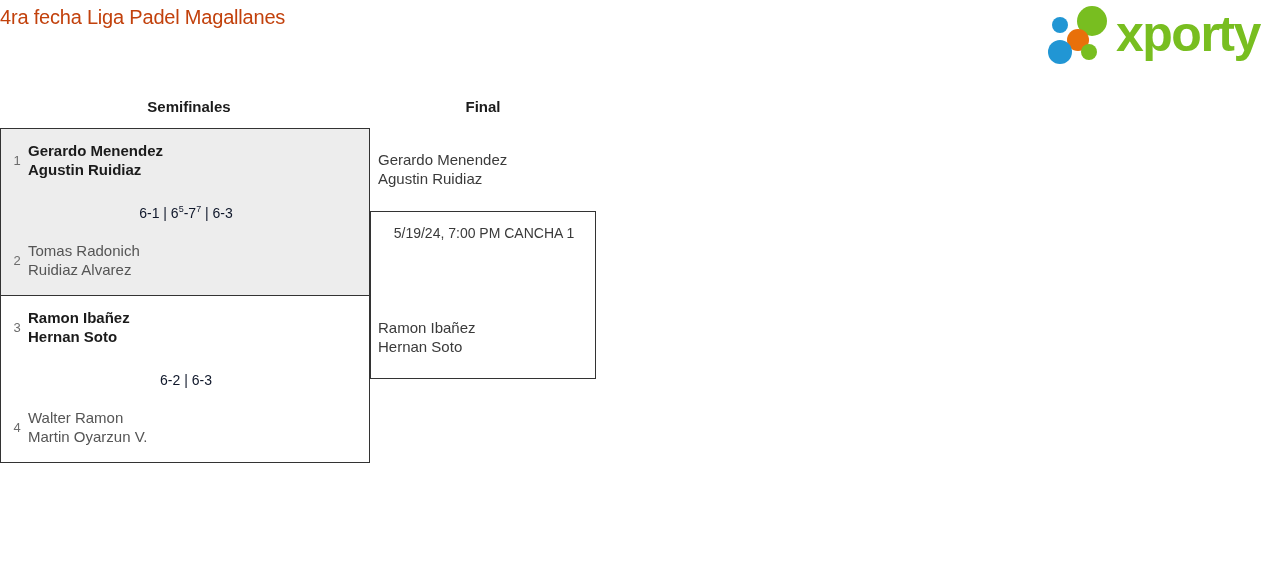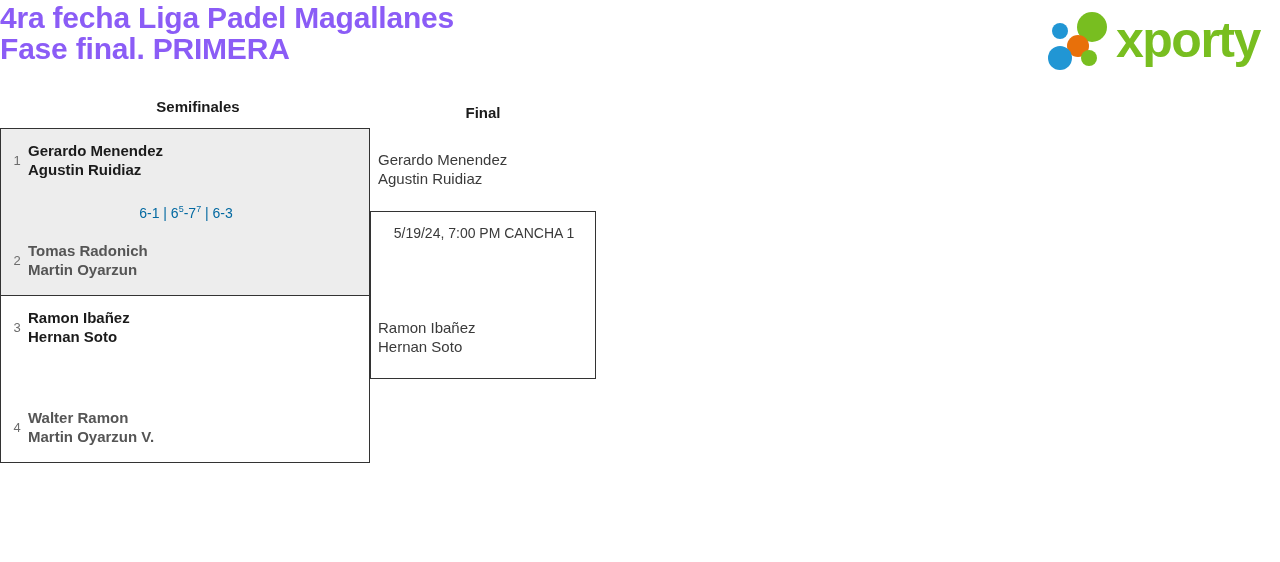--- a/index.html
+++ b/index.html
@@ -21,34 +21,34 @@
     position: absolute;
     left: 0;
     top: 0;
     width: 1280px;
     height: 80px;
   }
   .title-block {
     position: absolute;
     left: 0;
     top: 2px;
-    font-size: 30px;
-    font-weight: bold;
+    font-size: 20px;
+    font-weight: normal;
     line-height: 31px;
     letter-spacing: -0.2px;
-    color: #8b5cf6;
+    color: #c2410c;
     white-space: nowrap;
   }
   .title-line { display: block; }
 
   
   .logo {
     position: absolute;
     left: 1046px;
-    top: 10px;
+    top: 4px;
     width: 228px;
     height: 60px;
   }
   .logo-dots {
     position: absolute;
     left: 0;
     top: 0;
     width: 72px;
     height: 58px;
   }
@@ -71,22 +71,22 @@
 
   
   .round-header {
     position: absolute;
     font-size: 15px;
     font-weight: bold;
     color: #1b1b1b;
     text-align: center;
     white-space: nowrap;
   }
-  .round-header-sf { left: 13px;   top: 98px; width: 370px; }
-  .round-header-f  { left: 370px; top: 104px; width: 226px; text-align: center; }
+  .round-header-sf { left: 4px;   top: 98px; width: 370px; }
+  .round-header-f  { left: 370px; top: 98px; width: 226px; text-align: center; }
 
   
   .match-box {
     position: absolute;
     box-sizing: border-box;
     border: 1px solid #333333;
   }
   .sf1 { left: 0px;   top: 128px; width: 370px; height: 168px; background: #ededed; }
   .sf2 { left: 0px;   top: 295px; width: 370px; height: 168px; background: #ffffff; }
   .final-box { left: 370px; top: 211px; width: 226px; height: 168px; background: #ffffff; }
@@ -109,30 +109,30 @@
     text-align: center;
     flex: 0 0 16px;
   }
   .names {
     font-size: 15px;
     line-height: 19px;
     margin-left: 3px;
   }
   .name-line { display: block; }
   .winner .names { font-weight: bold; color: #1b1b1b; }
-  .loser  .names { font-weight: bold; color: #555555; }
+  .loser  .names { font-weight: normal; color: #555555; }
 
   .score {
     position: absolute;
     left: 0;
     top: 76px;
     width: 370px;
     text-align: center;
     font-size: 14px;
-    color: #0369a1;
+    color: #0f172a;
     white-space: nowrap;
   }
   .score sup {
     font-size: 9px;
     vertical-align: super;
     line-height: 0;
   }
 
   
   .final-team {
@@ -166,21 +166,20 @@
   }
   .conn-h { left: 368px; top: 295px; width: 3px; height: 1px; }
 </style>
 </head>
 <body>
 
 <div class="page-header">
 
   <div class="title-block">
     <span class="title-line">4ra fecha Liga Padel Magallanes</span>
-    <span class="title-line">Fase final. PRIMERA</span>
   </div>
 
   <div class="logo">
     <div class="logo-dots">
       <span class="dot dot-green-lg" style="background: rgb(120, 190, 32);"></span>
       <span class="dot dot-blue-sm" style="background: rgb(33, 150, 212);"></span>
       <span class="dot dot-orange" style="background: rgb(232, 112, 10);"></span>
       <span class="dot dot-blue-lg" style="background: rgb(33, 150, 212);"></span>
       <span class="dot dot-green-sm" style="background: rgb(120, 190, 32);"></span>
     </div>
@@ -207,36 +206,37 @@
     <span>|</span>
     <span><span>6</span><sup>5</sup><span>-7</span><sup>7</sup></span>
     <span>|</span>
     <span>6-3</span>
   </div>
 
   <div class="team team-bottom loser">
     <span class="seed">2</span>
     <span class="names">
       <span class="name-line">Tomas Radonich</span>
-      <span class="name-line">Martin Oyarzun</span>
+      <span class="name-line">Ruidiaz Alvarez</span>
     </span>
   </div>
 
 </div>
 
 <div class="match-box sf2">
 
   <div class="team team-top winner">
     <span class="seed">3</span>
     <span class="names">
       <span class="name-line">Ramon Ibañez</span>
       <span class="name-line">Hernan Soto</span>
     </span>
   </div>
 
+  <div class="score">6-2 | 6-3</div>
 
   <div class="team team-bottom loser">
     <span class="seed">4</span>
     <span class="names">
       <span class="name-line">Walter Ramon</span>
       <span class="name-line">Martin Oyarzun V.</span>
     </span>
   </div>
 
 </div>

